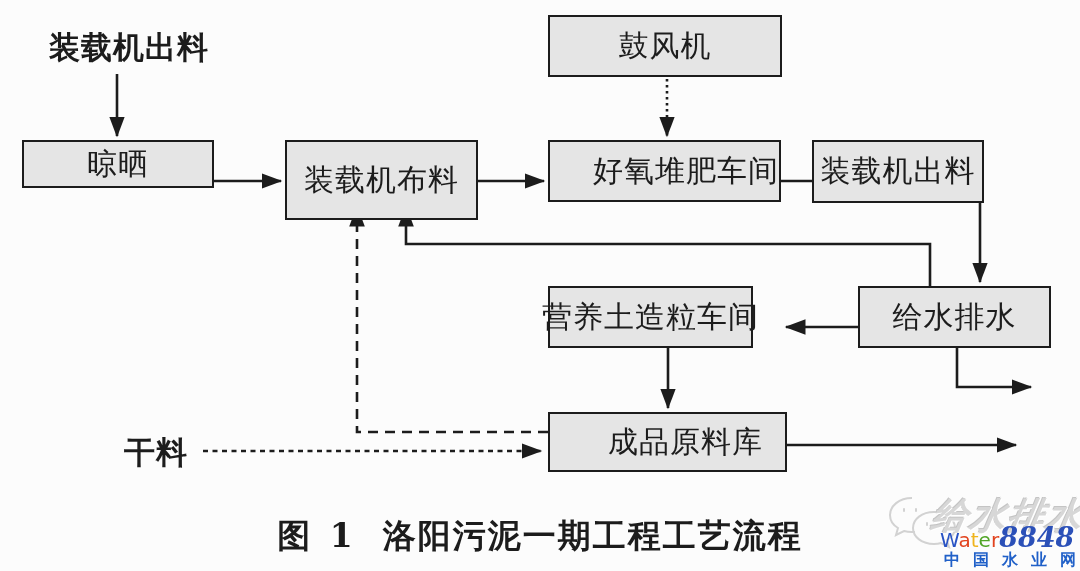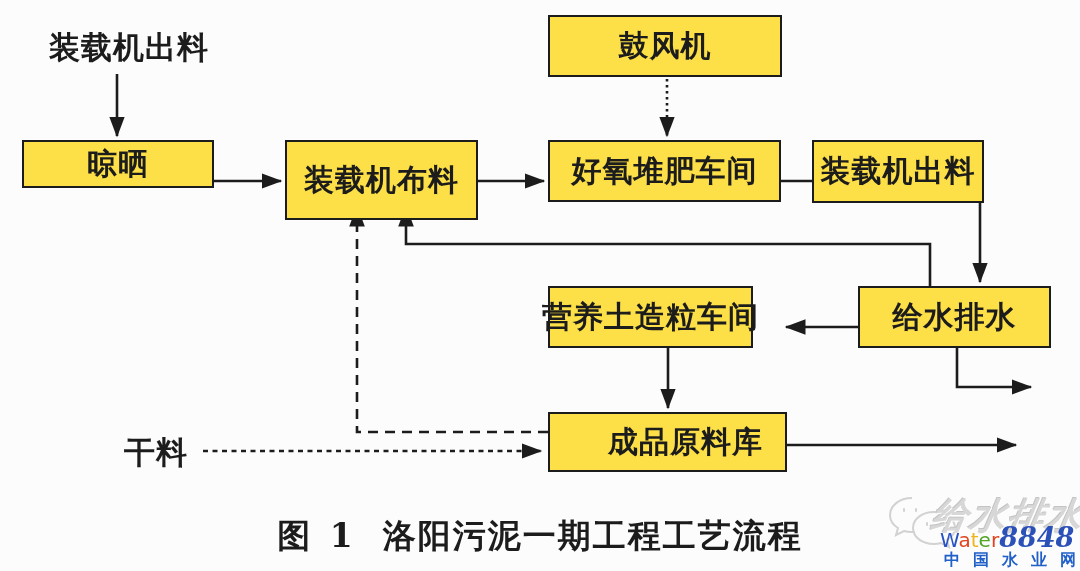--- a/index.html
+++ b/index.html
@@ -22,26 +22,26 @@
     stroke: #1c1c1c;
     stroke-width: 2.6;
   }
   .edge-dashed      { stroke-dasharray: 10,7; }
   .edge-fine-dashed { stroke-dasharray: 5,4.5; }
   .edge-dotted      { stroke-dasharray: 2.5,3.5; }
   .node {
     position: absolute;
     box-sizing: border-box;
     border: 2.6px solid #1c1c1c;
-    background: #fde047;
+    background: #e5e5e5;
     display: flex;
     align-items: center;
     justify-content: center;
     font-size: 30px;
-    font-weight: 700;
+    font-weight: 400;
     letter-spacing: 1px;
     white-space: nowrap;
   }
   .free-label {
     position: absolute;
     font-size: 31px;
     font-weight: 600;
     letter-spacing: 1px;
     white-space: nowrap;
   }
@@ -131,21 +131,21 @@
   <div id="node-layer">
       <div class="node" style="left: 22px; top: 140px; width: 192px; height: 48px;">
         <span>晾晒</span>
       </div>
       <div class="node" style="left: 285px; top: 140px; width: 193px; height: 80px;">
         <span>装载机布料</span>
       </div>
       <div class="node" style="left: 548px; top: 15px; width: 234px; height: 62px;">
         <span>鼓风机</span>
       </div>
-      <div class="node" style="left: 548px; top: 140px; width: 233px; height: 62px;">
+      <div class="node" style="left: 548px; top: 140px; width: 233px; height: 62px; justify-content: flex-end;">
         <span>好氧堆肥车间</span>
       </div>
       <div class="node" style="left: 812px; top: 140px; width: 172px; height: 63px;">
         <span>装载机出料</span>
       </div>
       <div class="node" style="left: 858px; top: 286px; width: 193px; height: 62px;">
         <span>给水排水</span>
       </div>
       <div class="node" style="left: 548px; top: 286px; width: 205px; height: 62px;">
         <span>营养土造粒车间</span>

